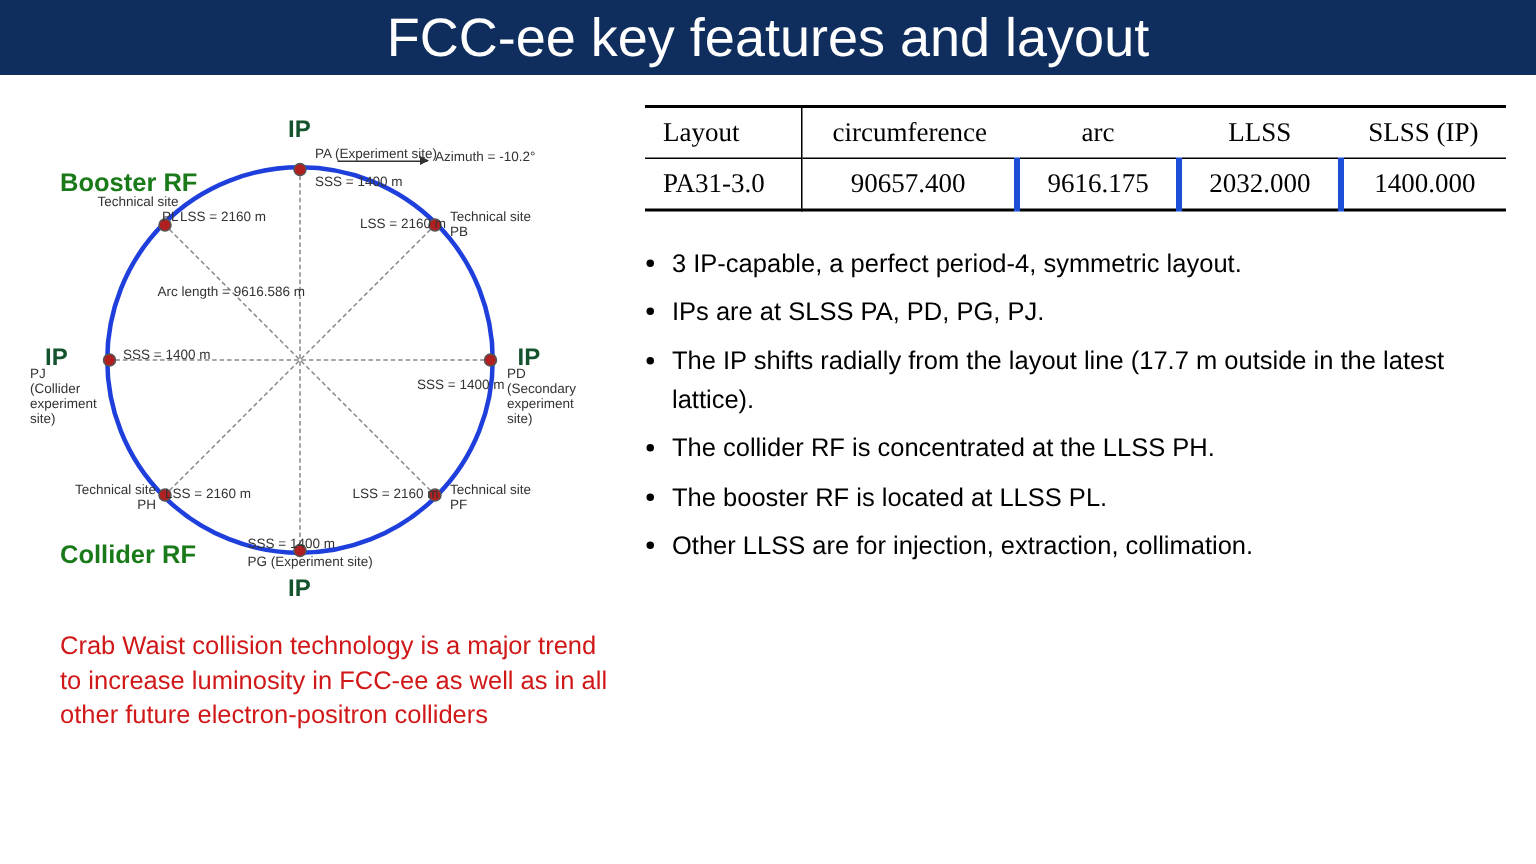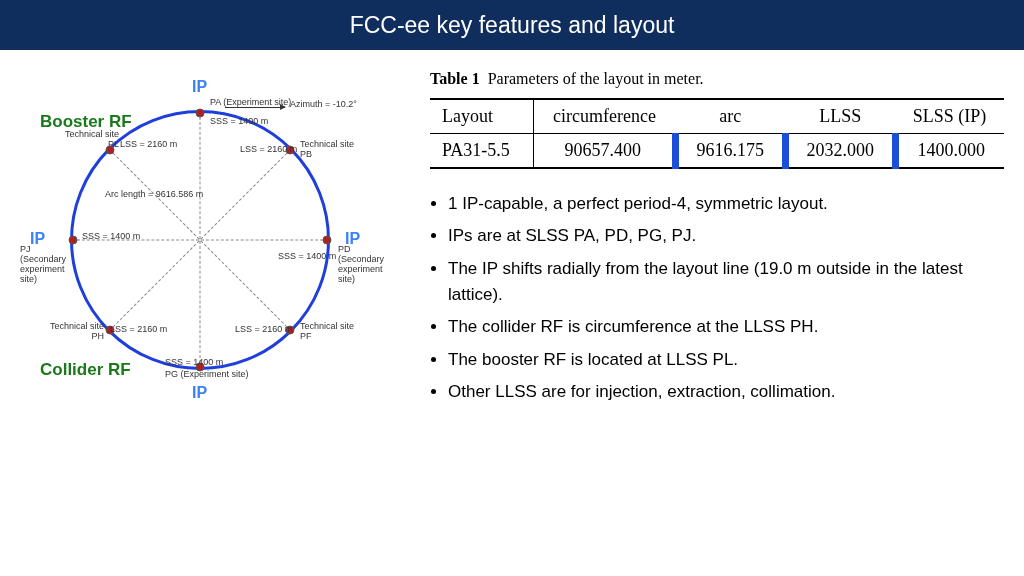--- a/index.html
+++ b/index.html
@@ -11,21 +11,21 @@
     overflow: hidden;
     position: relative;
   }
   .title-bar {
     background: #0f2e5e;
     color: #fff;
     height: 50px;
     display: flex;
     align-items: center;
     justify-content: center;
-    font-size: 23px;
+    font-size: 36px;
     font-weight: 400;
   }
   .content {
     display: flex;
     padding: 10px 20px 10px 10px;
     gap: 20px;
   }
   .left-col {
     width: 400px;
     position: relative;
@@ -69,21 +69,21 @@
   .lbl {
     position: absolute;
     font-size: 9px;
     color: #333;
     line-height: 1.1;
     white-space: nowrap;
   }
   .ip-lbl {
     position: absolute;
     font-weight: bold;
-    color: #3b82f6;
+    color: #14532d;
     font-size: 16px;
   }
   .booster-lbl, .collider-lbl {
     position: absolute;
     font-weight: bold;
     color: #1a7a1a;
     font-size: 17px;
   }
   .arrow {
     position: absolute;
@@ -128,21 +128,21 @@
     border-right: 1px solid #000;
   }
   table.params thead tr {
     border-top: 2px solid #000;
     border-bottom: 1px solid #000;
   }
   table.params tbody tr:last-child {
     border-bottom: 2px solid #000;
   }
   table.params th { font-weight: normal; }
-  table.params td.sep { border-right: 7px solid #1d4ed8; }
+  table.params td.sep { border-right: 4px solid #1d4ed8; }
   .bullets {
     margin-top: 22px;
     font-size: 17px;
     line-height: 1.55;
     padding-left: 18px;
   }
   .bullets li { margin-bottom: 6px; }
 </style>
 </head>
 <body>
@@ -200,62 +200,59 @@
       <div class="lbl" style="left:225px; top:265px;">LSS = 2160 m</div>
 
       <div class="lbl" style="left:155px; top:310px;">PG (Experiment site)</div>
       <div class="lbl" style="left:155px; top:298px;">SSS = 1400 m</div>
 
       <div class="lbl" style="left:40px; top:262px; text-align:right; white-space:pre;">Technical site
 PH</div>
       <div class="lbl" style="left:100px; top:265px;">LSS = 2160 m</div>
 
       <div class="lbl" style="left:10px; top:185px; white-space:pre;">PJ
-(Secondary
+(Collider
 experiment
 site)</div>
       <div class="lbl" style="left:72px; top:172px;">SSS = 1400 m</div>
 
       <div class="lbl" style="left:55px; top:70px; text-align:right; white-space:pre;">Technical site
 PL</div>
       <div class="lbl" style="left:110px; top:80px;">LSS = 2160 m</div>
 
       <div class="lbl" style="left:95px; top:130px;">Arc length = 9616.586 m</div>
     </div>
 
+    <div class="crab-waist">Crab Waist collision technology is a major trend to increase luminosity in FCC-ee as well as in all other future electron-positron colliders</div>
   </div>
 
   <div class="right-col">
-    <div class="table-caption">
-      <b>Table 1</b>
-      &nbsp;<span>Parameters of the layout in meter.</span>
-    </div>
     <table class="params">
       <thead>
         <tr>
           <th>Layout</th>
           <th class="sep">circumference</th>
           <th class="sep">arc</th>
           <th class="sep">LLSS</th>
           <th>SLSS (IP)</th>
         </tr>
       </thead>
       <tbody>
         <tr>
-          <td>PA31-5.5</td>
+          <td>PA31-3.0</td>
           <td class="sep">90657.400</td>
           <td class="sep">9616.175</td>
           <td class="sep">2032.000</td>
           <td>1400.000</td>
         </tr>
       </tbody>
     </table>
 
     <ul class="bullets">
-      <li>1 IP-capable, a perfect period-4, symmetric layout.</li>
+      <li>3 IP-capable, a perfect period-4, symmetric layout.</li>
       <li>IPs are at SLSS PA, PD, PG, PJ.</li>
-      <li>The IP shifts radially from the layout line (19.0 m outside in the latest lattice).</li>
-      <li>The collider RF is circumference at the LLSS PH.</li>
+      <li>The IP shifts radially from the layout line (17.7 m outside in the latest lattice).</li>
+      <li>The collider RF is concentrated at the LLSS PH.</li>
       <li> The booster RF is located at LLSS PL.</li>
       <li>Other LLSS are for injection, extraction, collimation.</li>
     </ul>
   </div>
 </div>
 
 </body></html>

